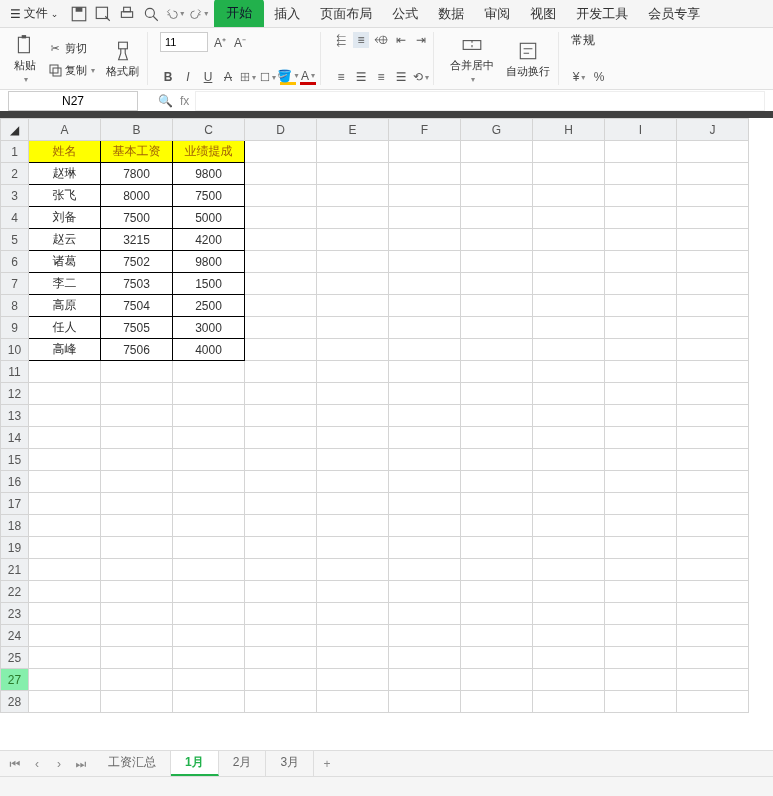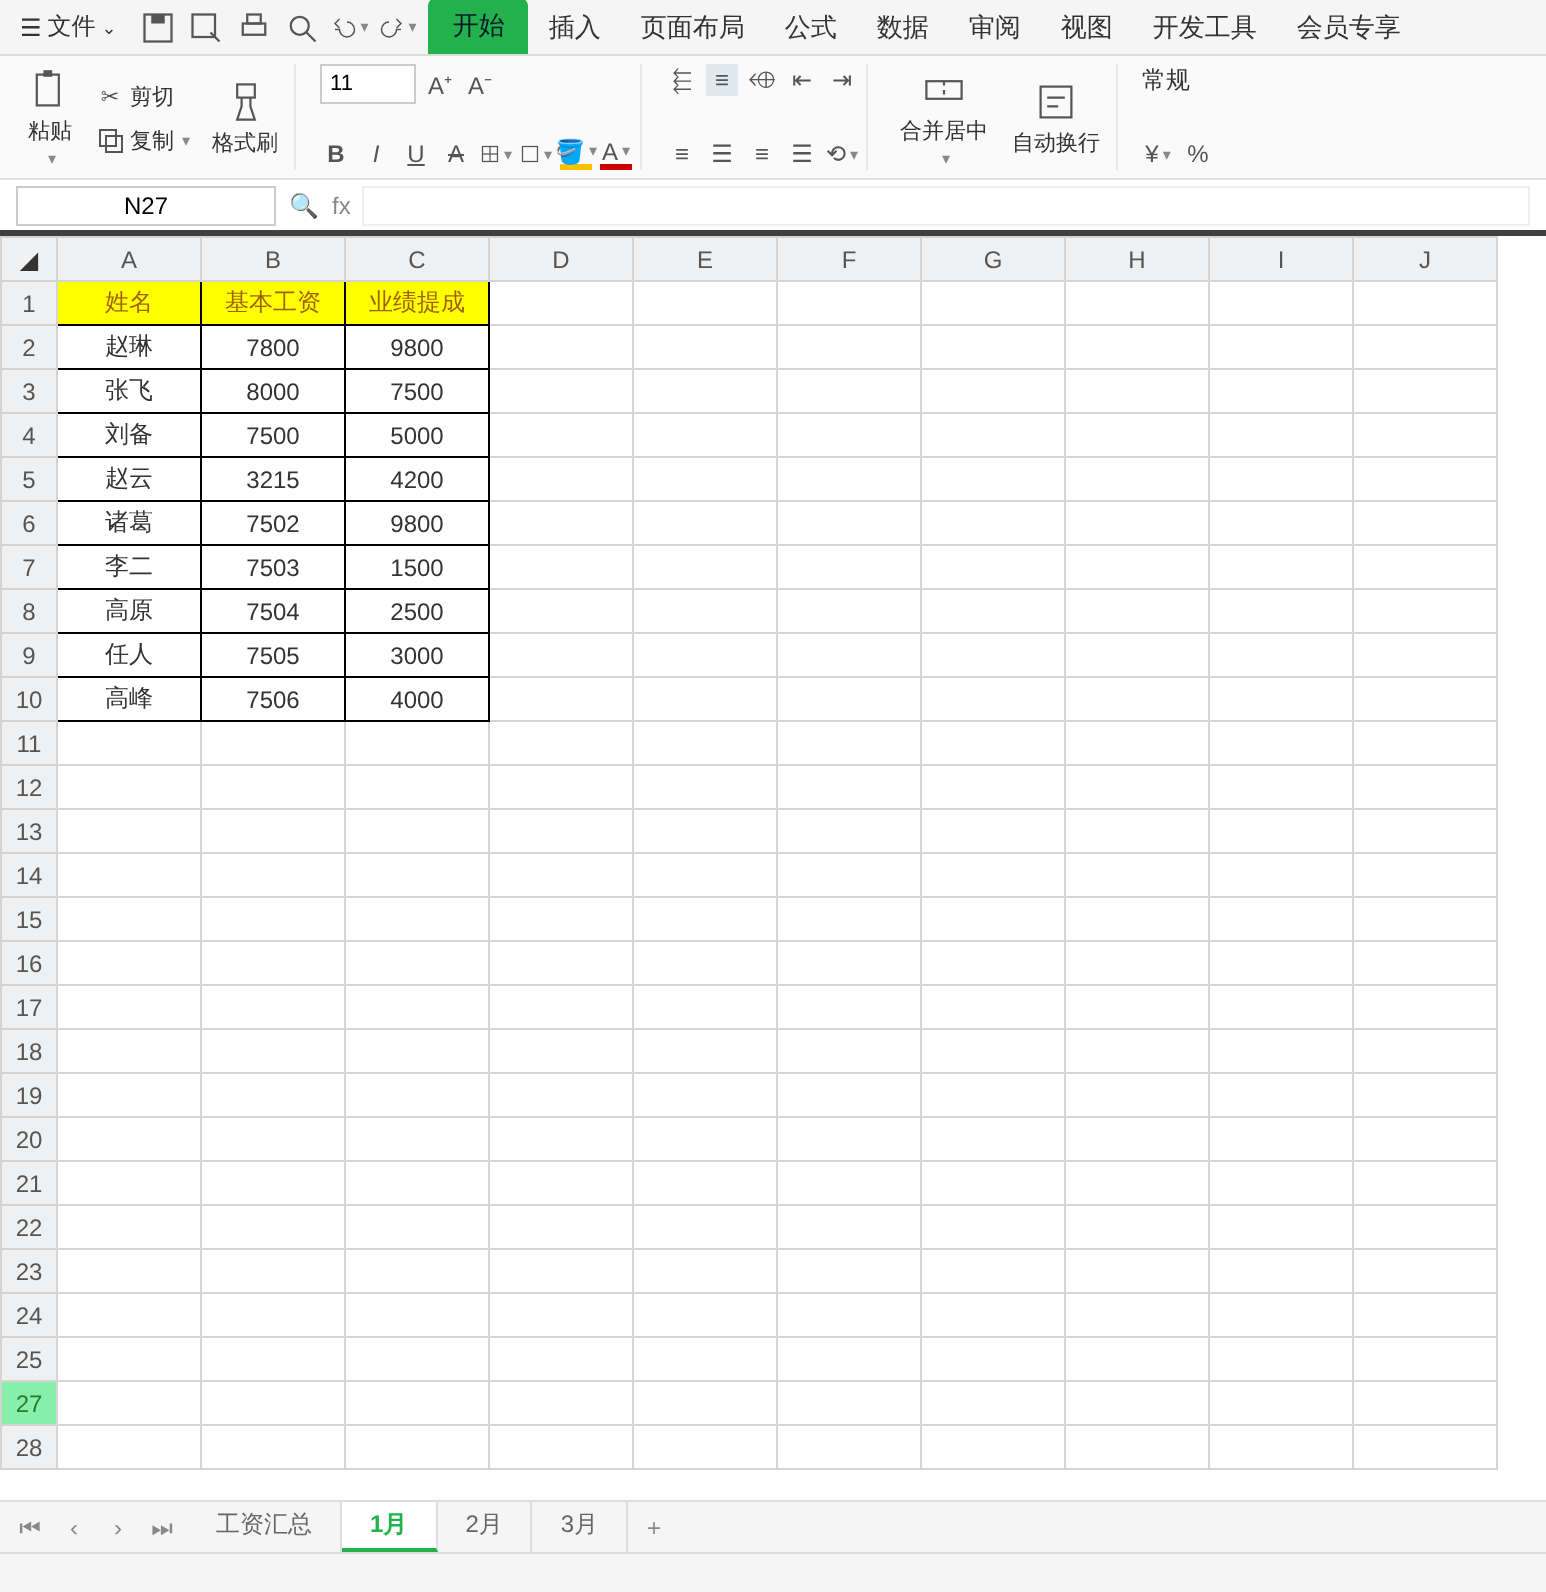--- a/index.html
+++ b/index.html
@@ -13,21 +13,21 @@
 .ribbon{display:flex;height:62px;background:#fafafa;border-bottom:1px solid #e0e0e0;padding:4px 6px;gap:8px}
 .rgroup{display:flex;flex-direction:column;justify-content:space-between;padding:0 4px;border-right:1px solid #e8e8e8}
 .rrow{display:flex;align-items:center;gap:4px}
 .rbtn{display:flex;align-items:center;gap:2px;padding:2px 3px;cursor:pointer;font-size:11px}
 .rbtn-lg{display:flex;flex-direction:column;align-items:center;justify-content:center;padding:2px 4px;cursor:pointer;font-size:11px;gap:2px}
 .ric{width:16px;height:16px;display:inline-flex;align-items:center;justify-content:center;color:#555}
 .ric-lg{width:22px;height:22px}
 .dd::after{content:"▾";font-size:8px;margin-left:2px;color:#888}
 .font-sel{width:130px;height:20px;border:1px solid #ccc;font-size:11px;padding:0 4px}
 .size-sel{width:48px;height:20px;border:1px solid #ccc;font-size:11px;padding:0 4px}
-.fmtbar{display:flex;align-items:center;height:28px;border-bottom:3px solid #404040;padding:0 8px;gap:6px;background:#fff}
+.fmtbar{display:flex;align-items:center;height:28px;border-bottom:7px solid #404040;padding:0 8px;gap:20px;background:#fff}
 .name-box{width:130px;height:20px;border:1px solid #ccc;text-align:center;font-size:12px}
 .fx-area{display:flex;align-items:center;gap:6px;flex:1}
 .fx-input{flex:1;height:20px;border:1px solid #eee;padding:0 4px}
 .grid-wrap{height:632px;overflow:auto;position:relative}
 .sheet{border-collapse:collapse;table-layout:fixed}
 .sheet th,.sheet td{border:1px solid #d4d4d4;height:22px;font-size:12px;text-align:center;background:#fff;font-weight:normal}
 .sheet .corner{width:28px;background:#eef0f2}
 .sheet .colh{width:72px;background:#eef0f2;color:#555}
 .sheet .rowh{width:28px;background:#eef0f2;color:#555}
 .data-cell{border:1px solid #000!important}
@@ -478,33 +478,20 @@
           <td class=""></td>
           <td class=""></td>
           <td class=""></td>
           <td class=""></td>
           <td class=""></td>
           <td class=""></td>
           <td class=""></td>
           <td class=""></td>
         </tr>
         <tr class="">
-          <th class="rowh">20</th>
-          <td class=""></td>
-          <td class=""></td>
-          <td class=""></td>
-          <td class=""></td>
-          <td class=""></td>
-          <td class=""></td>
-          <td class=""></td>
-          <td class=""></td>
-          <td class=""></td>
-          <td class=""></td>
-        </tr>
-        <tr class="">
           <th class="rowh">21</th>
           <td class=""></td>
           <td class=""></td>
           <td class=""></td>
           <td class=""></td>
           <td class=""></td>
           <td class=""></td>
           <td class=""></td>
           <td class=""></td>
           <td class=""></td>

